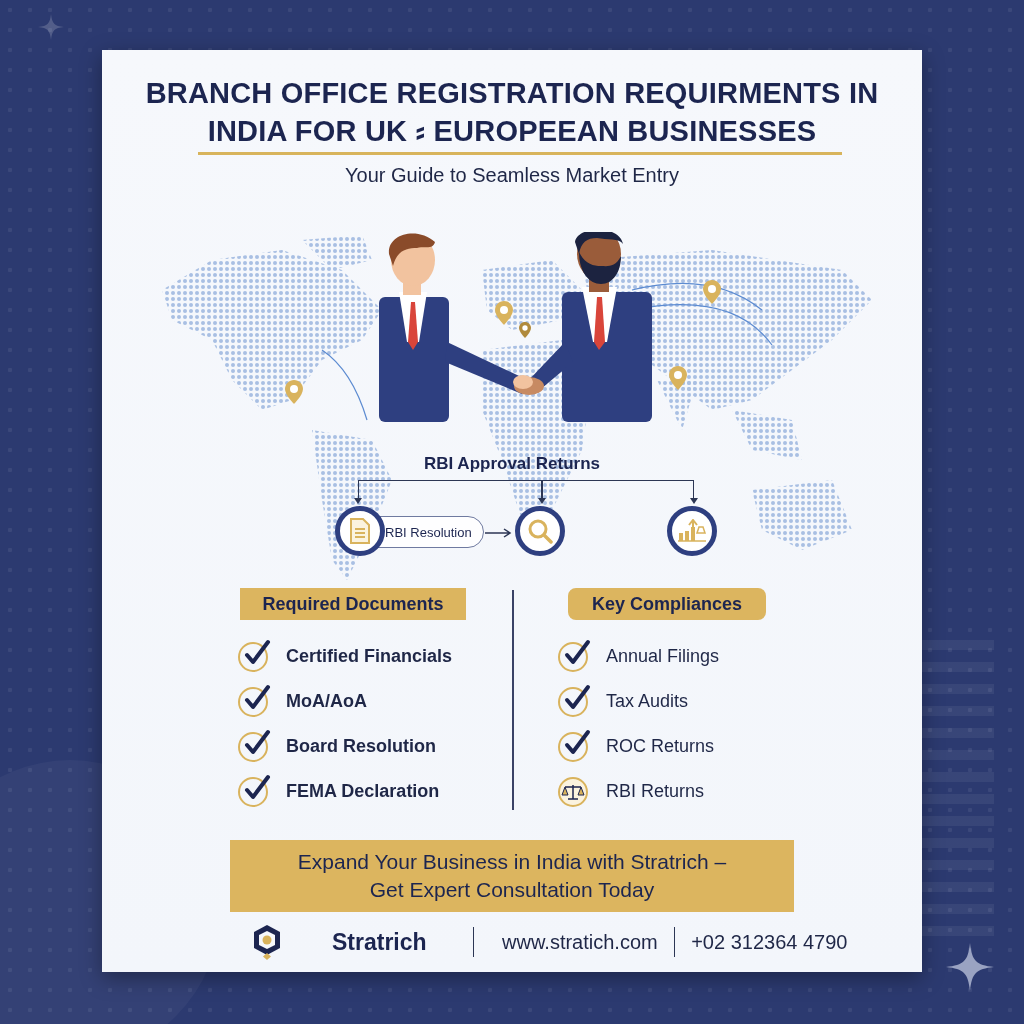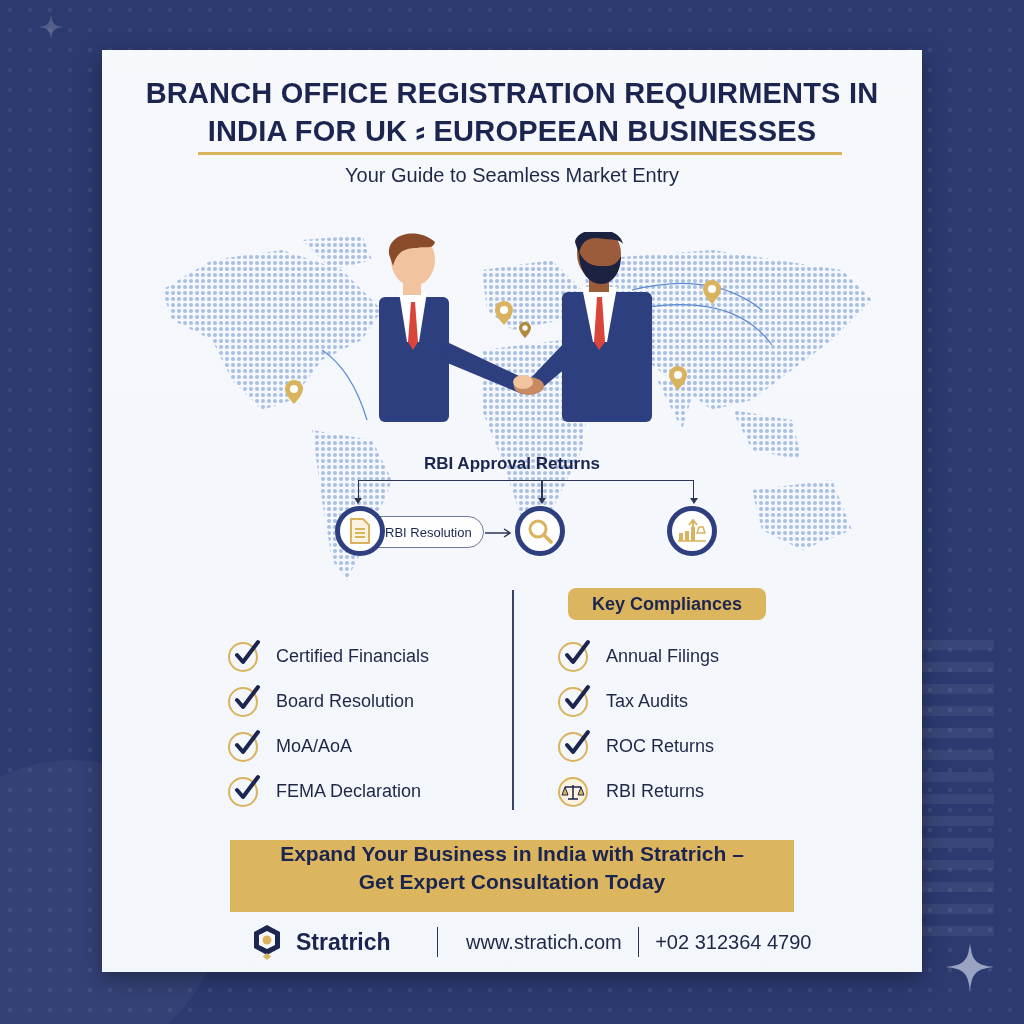--- a/index.html
+++ b/index.html
@@ -86,26 +86,26 @@
   .list { position: absolute; top: 584px; }
   .list-item { display: flex; align-items: center; height: 45px; }
   .check {
     width: 30px; height: 30px; border-radius: 50%; border: 2px solid #d9b35d;
     position: relative; margin-right: 18px; flex-shrink: 0;
   }
   .check svg { position: absolute; left: 2px; top: -6px; width: 30px; height: 30px; }
   .list-text { color: #1f2747; font-size: 18px; }
   .cta {
     position: absolute; left: 128px; top: 790px; width: 564px; height: 72px;
-    background: #dcb55f; color: #1c2550; font-weight: 700; font-size: 21px;
-    text-align: center; display: flex; flex-direction: column; line-height: 28px;
+    background: #dcb55f; color: #1c2550; font-weight: 400; font-size: 21px;
+    text-align: center; display: flex; flex-direction: column; justify-content: center; line-height: 28px;
   }
   .footer { position: absolute; left: 150px; top: 872px; height: 40px; display: flex; align-items: center; }
   .logo { width: 30px; height: 36px; margin-right: 14px; }
-  .brand { color: #1c2550; font-weight: 700; font-size: 23px; }
+  .brand { color: #1c2550; font-weight: 700; font-size: 23px; margin-left: 36px; }
   .vsep { width: 1.5px; height: 30px; background: #2c3654; }
   .contact { color: #1f2747; font-size: 20px; }
 </style>
 </head>
 <body>
 
 <div class="bg-dots"></div>
 <div class="bg-glow"></div>
 <div class="bg-building"></div>
 <svg class="sparkle-tl" viewBox="0 0 24 24">
@@ -233,48 +233,49 @@
     <svg width="30" height="24" viewBox="0 0 30 24">
       <rect x="2" y="14" width="4" height="8" fill="#d9b35d"></rect>
       <rect x="8" y="12" width="4" height="10" fill="#d9b35d"></rect>
       <rect x="14" y="8" width="4" height="14" fill="#d9b35d"></rect>
       <path d="M16 8 L16 2 M12 6 L16 1 L20 6" stroke="#d9b35d" stroke-width="2" fill="none"></path>
       <path d="M20 14 L28 14 L26 8 L22 8 Z" fill="none" stroke="#d9b35d" stroke-width="1.5"></path>
       <path d="M1 22 H29" stroke="#d9b35d" stroke-width="1.5"></path>
     </svg>
   </div>
 
+  <div class="section-label" style="left:138px;width:226px;">Required Documents</div>
   <div class="section-label" style="left:466px;width:198px;border-radius:8px;">Key Compliances</div>
 
   <div class="divider"></div>
 
-  <div class="list" style="left:126px;">
+  <div class="list" style="left:136px;font-weight:bold;">
     <div class="list-item">
       <div class="check">
           <svg viewBox="0 0 30 30">
             <path d="M5 17 L11 24 L26 4" stroke="#1c2550" stroke-width="4" fill="none" stroke-linecap="round" stroke-linejoin="round"></path>
           </svg>
         </div>
       <span class="list-text">Certified Financials</span>
     </div>
     <div class="list-item">
       <div class="check">
           <svg viewBox="0 0 30 30">
             <path d="M5 17 L11 24 L26 4" stroke="#1c2550" stroke-width="4" fill="none" stroke-linecap="round" stroke-linejoin="round"></path>
           </svg>
         </div>
+      <span class="list-text">MoA/AoA</span>
+    </div>
+    <div class="list-item">
+      <div class="check">
+          <svg viewBox="0 0 30 30">
+            <path d="M5 17 L11 24 L26 4" stroke="#1c2550" stroke-width="4" fill="none" stroke-linecap="round" stroke-linejoin="round"></path>
+          </svg>
+        </div>
       <span class="list-text">Board Resolution</span>
-    </div>
-    <div class="list-item">
-      <div class="check">
-          <svg viewBox="0 0 30 30">
-            <path d="M5 17 L11 24 L26 4" stroke="#1c2550" stroke-width="4" fill="none" stroke-linecap="round" stroke-linejoin="round"></path>
-          </svg>
-        </div>
-      <span class="list-text">MoA/AoA</span>
     </div>
     <div class="list-item">
       <div class="check">
           <svg viewBox="0 0 30 30">
             <path d="M5 17 L11 24 L26 4" stroke="#1c2550" stroke-width="4" fill="none" stroke-linecap="round" stroke-linejoin="round"></path>
           </svg>
         </div>
       <span class="list-text">FEMA Declaration</span>
     </div>
   </div>

